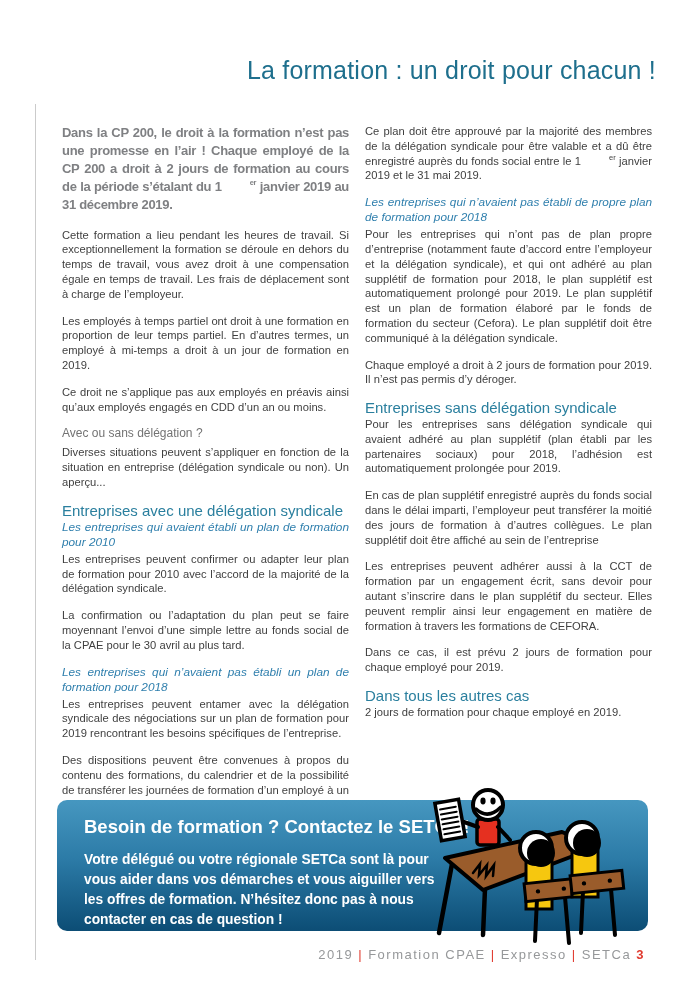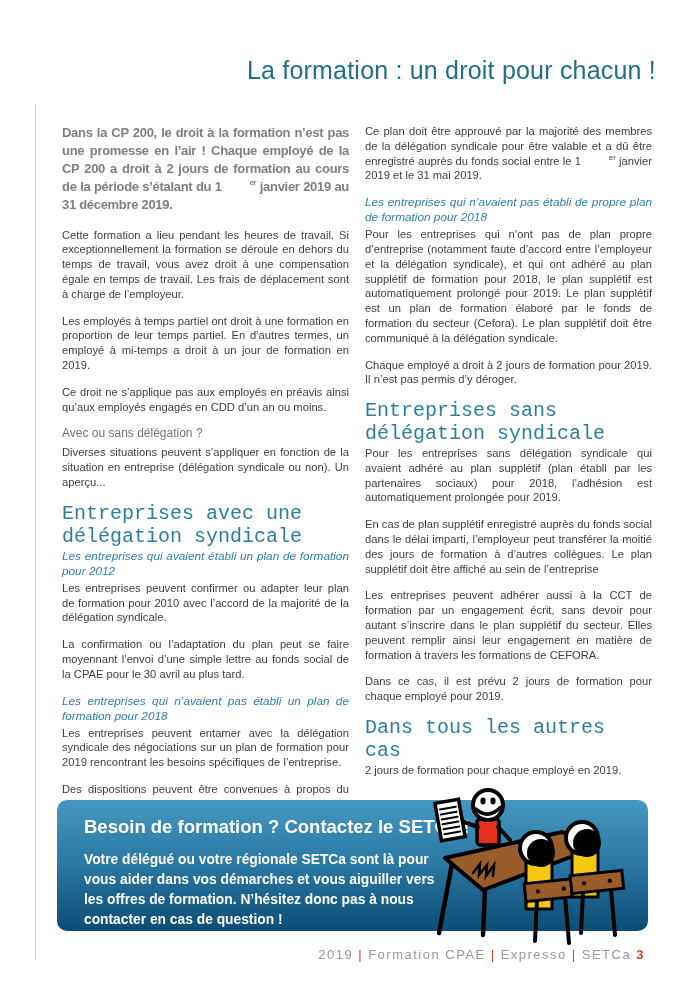--- a/index.html
+++ b/index.html
@@ -20,21 +20,21 @@
   .col p {
     margin:0 0 12px; font-size:11.2px; line-height:1.32; color:#3f3f3f; text-align:justify;
   }
   .intro {
     font-size:13px !important; line-height:1.38 !important; font-weight:bold;
     color:#7f8083 !important; letter-spacing:-0.3px; margin-bottom:14px !important;
   }
   sup { font-size:7.5px; line-height:0;padding-left:28px; }
 
   .h-section { font-size:12px; color:#737373; font-weight:400; margin:2px 0 5px; }
-  .h-sub     { font-size:20px;   color:#2a7f9e; font-weight:400; margin:2px 0 1px;font-family:Liberation Mono, monospace; }
+  .h-sub     { font-size:15px;   color:#2a7f9e; font-weight:400; margin:2px 0 1px; }
   .lead-italic {
     font-style:italic; color:#2f7fad !important; font-size:11.8px !important;
     line-height:1.28 !important; margin:0 0 2px !important; text-align:center;
   }
 
   .banner {
     position:absolute; left:57px; top:800px; width:591px; height:131px; border-radius:10px;
     background:linear-gradient(180deg, #4697c0 0%, #2c7ba7 45%, #0c4d75 100%);
   }
   .banner-title {
@@ -65,21 +65,21 @@
   <div class="columns">
 
     <div class="col">
       <p class="intro"><span>Dans la CP 200, le droit à la formation n’est pas une promesse en l’air ! Chaque employé de la CP 200 a droit à 2 jours de formation au cours de la période s’étalant du 1</span><sup>er</sup><span> janvier 2019 au 31 décembre 2019.</span></p>
       <p>Cette formation a lieu pendant les heures de travail. Si exceptionnellement la formation se déroule en dehors du temps de travail, vous avez droit à une compensation égale en temps de travail. Les frais de déplacement sont à charge de l’employeur.</p>
       <p>Les employés à temps partiel ont droit à une formation en proportion de leur temps partiel. En d’autres termes, un employé à mi-temps a droit à un jour de formation en 2019.</p>
       <p>Ce droit ne s’applique pas aux employés en préavis ainsi qu’aux employés engagés en CDD d’un an ou moins.</p>
       <h2 class="h-section">Avec ou sans délégation ?</h2>
       <p>Diverses situations peuvent s’appliquer en fonction de la situation en entreprise (délégation syndicale ou non). Un aperçu...</p>
       <h3 class="h-sub">Entreprises avec une délégation syndicale</h3>
-      <p class="lead-italic">Les entreprises qui avaient établi un plan de formation pour 2012</p>
+      <p class="lead-italic">Les entreprises qui avaient établi un plan de formation pour 2010</p>
       <p>Les entreprises peuvent confirmer ou adapter leur plan de formation pour 2010 avec l’accord de la majorité de la délégation syndicale.</p>
       <p>La confirmation ou l’adaptation du plan peut se faire moyennant l’envoi d’une simple lettre au fonds social de la CPAE pour le 30 avril au plus tard.</p>
       <p class="lead-italic">Les entreprises qui n’avaient pas établi un plan de formation pour 2018</p>
       <p>Les entreprises peuvent entamer avec la délégation syndicale des négociations sur un plan de formation pour 2019 rencontrant les besoins spécifiques de l’entreprise.</p>
       <p>Des dispositions peuvent être convenues à propos du contenu des formations, du calendrier et de la possibilité de transférer les journées de formation d’un employé à un autre. Notre préférence va à l’octroi de 2 journées de formation à tous les employés en 2019.</p>
     </div>
 
     <div class="col">
       <p><span>Ce plan doit être approuvé par la majorité des membres de la délégation syndicale pour être valable et a dû être enregistré auprès du fonds social entre le 1</span><sup>er</sup><span> janvier 2019 et le 31 mai 2019.</span></p>
       <p class="lead-italic">Les entreprises qui n’avaient pas établi de propre plan de formation pour 2018</p>

